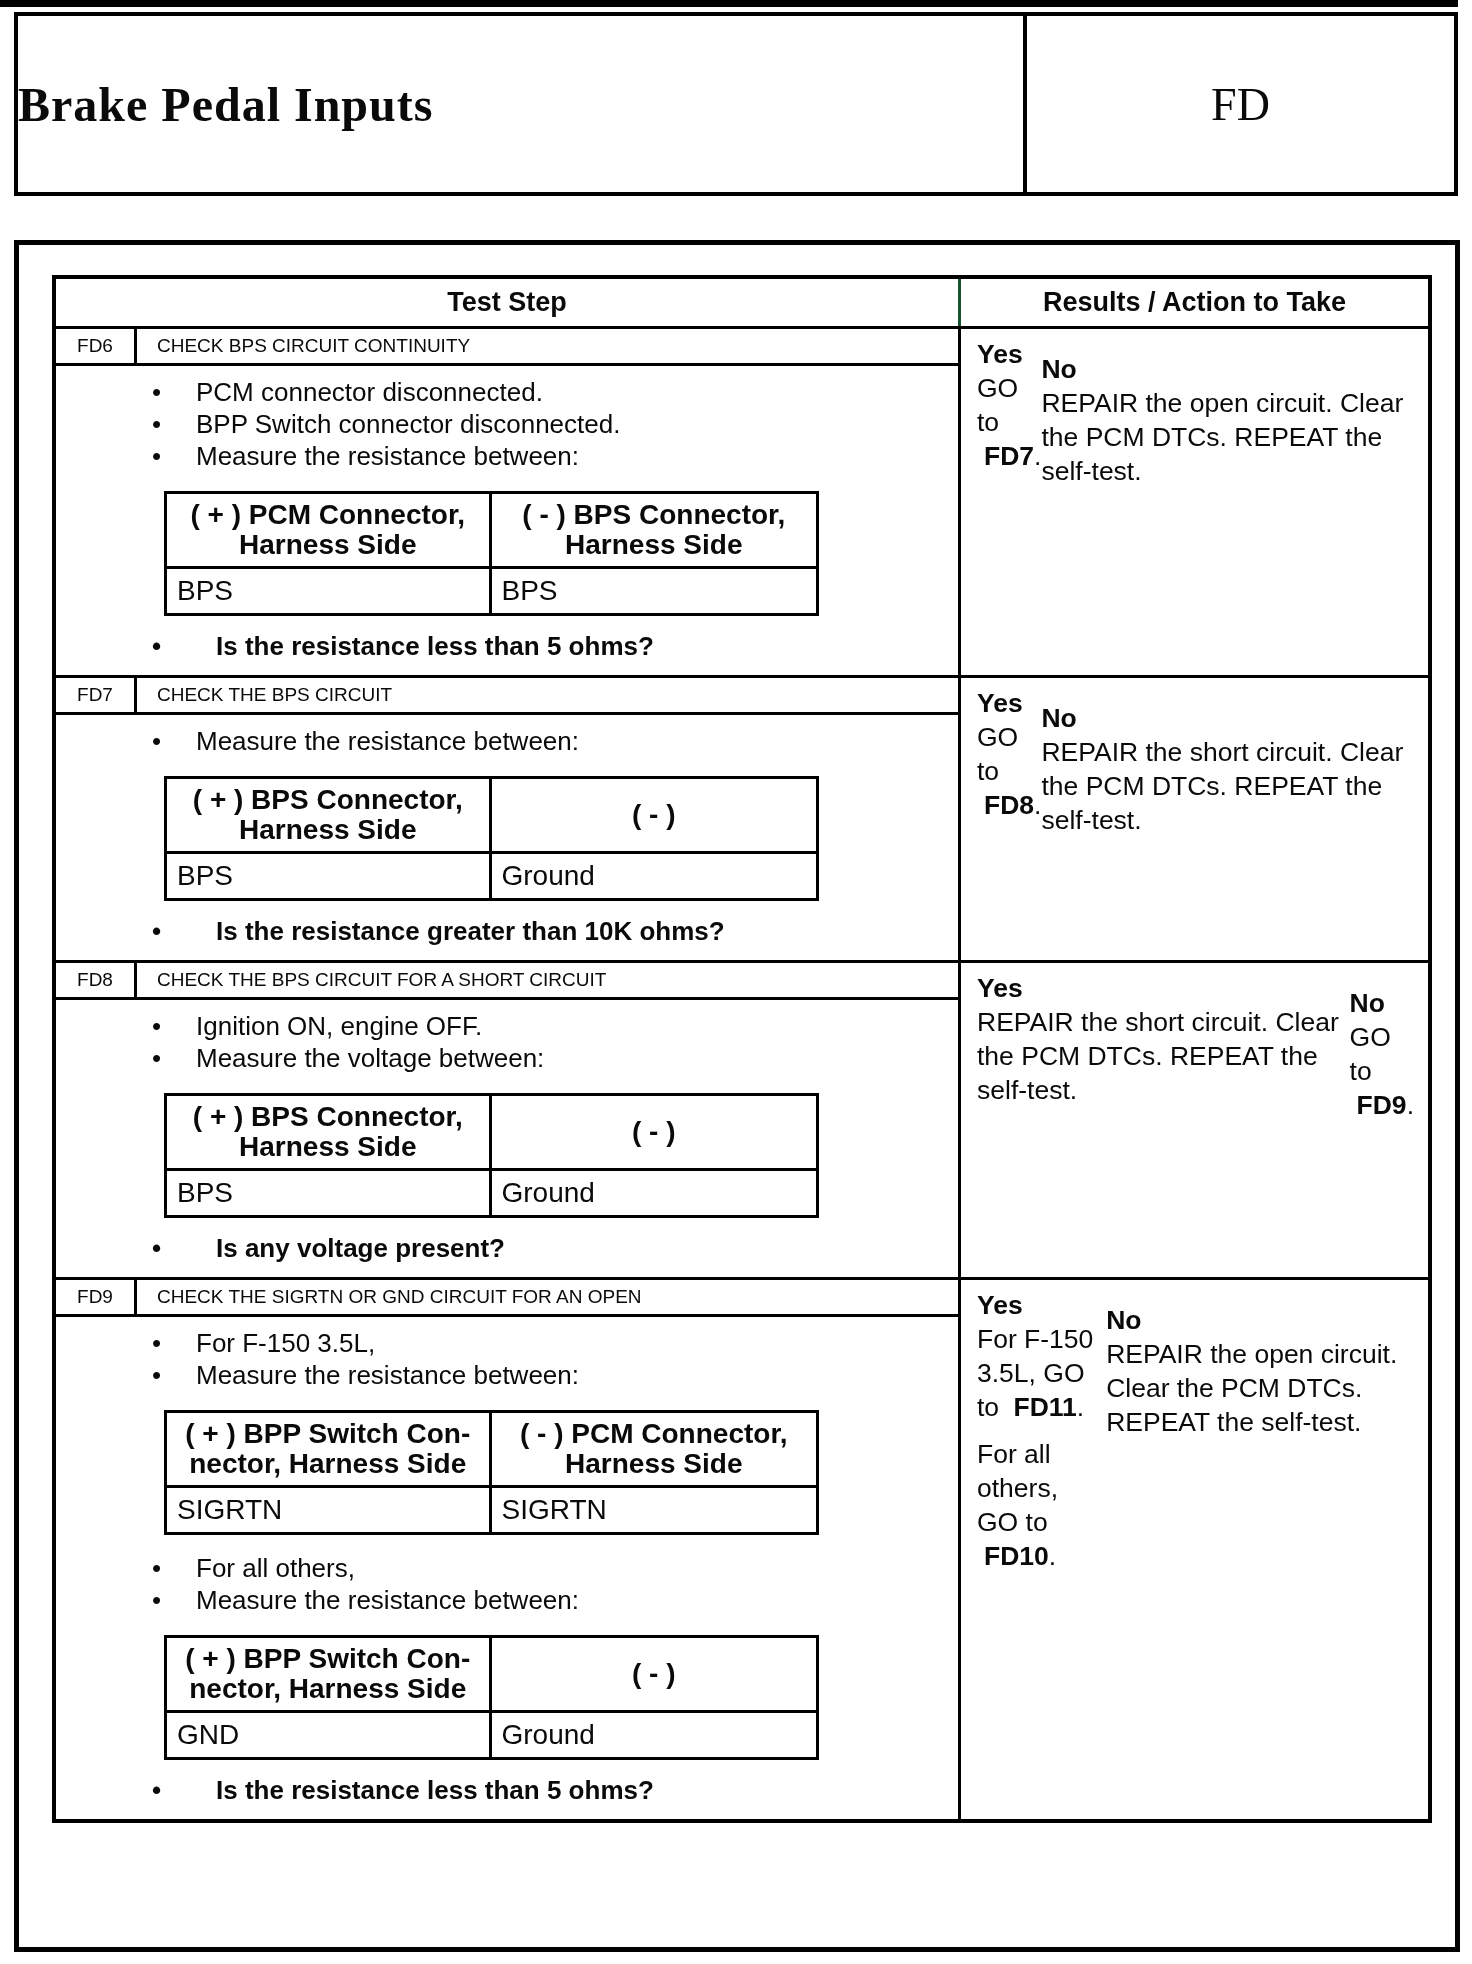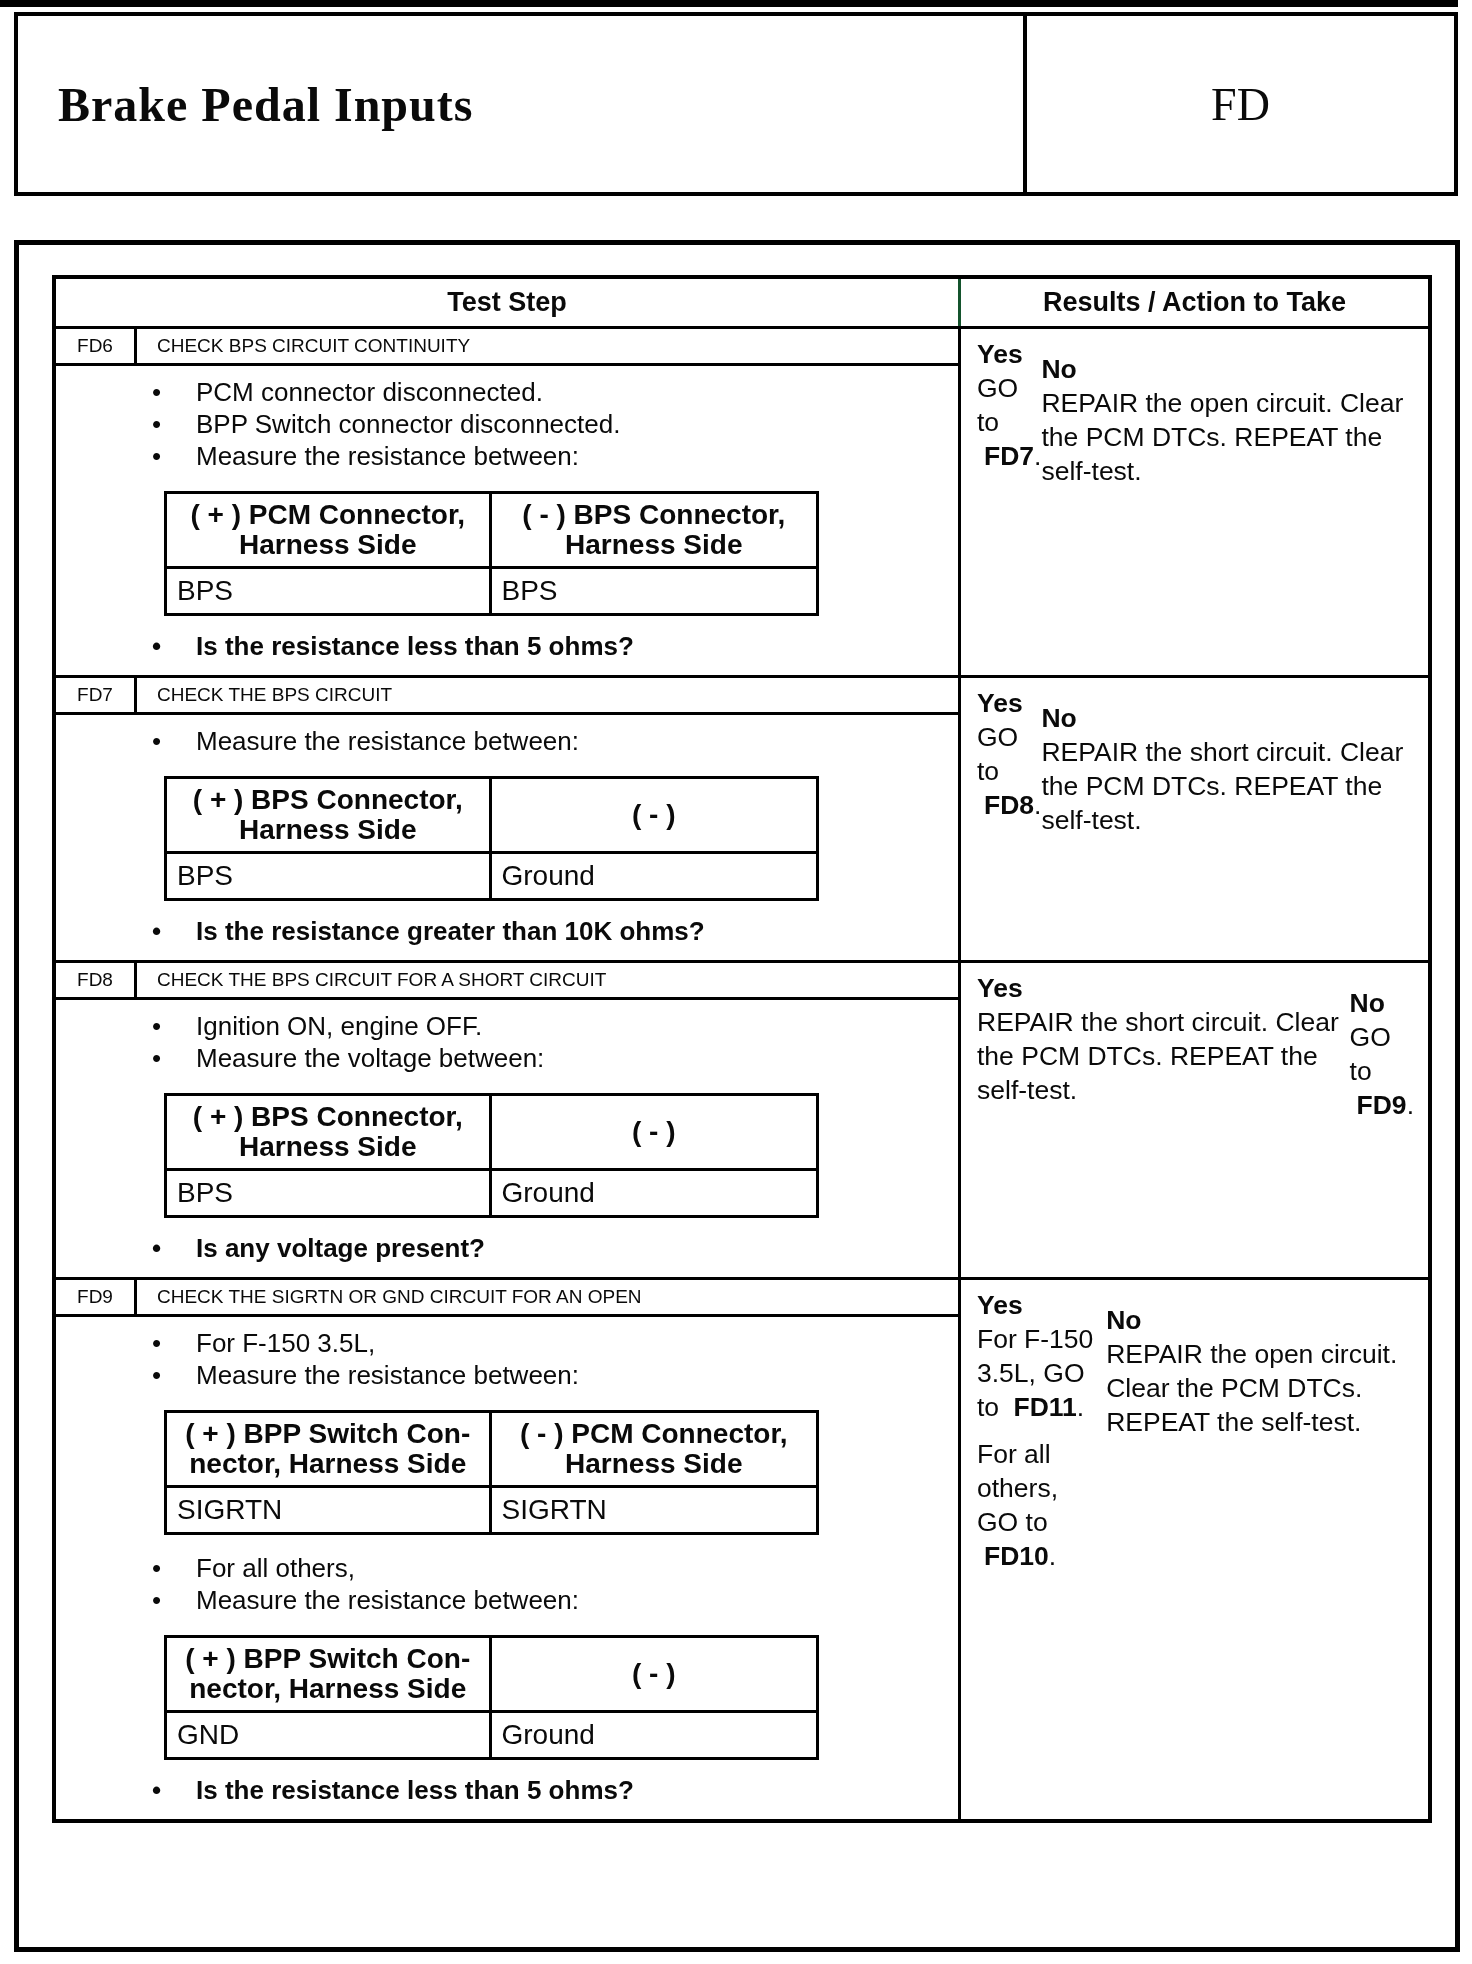--- a/index.html
+++ b/index.html
@@ -7,21 +7,21 @@
     position:relative; width:1472px; height:1964px; background:#ffffff;
     font-family:"Liberation Sans", sans-serif; color:#0a0a0a; overflow:hidden;
   }
   .top-rule { position:absolute; top:0; left:0; width:1458px; height:7px; background:#000; }
 
   
   .title-bar {
     position:absolute; top:12px; left:14px; width:1444px; height:184px;
     border:4px solid #000; box-sizing:border-box; display:flex; background:#fff;
   }
-  .title-left { flex:1; display:flex; align-items:center; padding-left:40px; }
+  .title-left { flex:1; display:flex; align-items:center; }
   .doc-title {
     font-family:"Liberation Serif", serif; font-weight:bold; font-size:48px;
     letter-spacing:1px; margin:0;
   }
   .title-right {
     width:427px; border-left:4px solid #000; display:flex;
     align-items:center; justify-content:center;
   }
   .doc-code { font-family:"Liberation Serif", serif; font-weight:normal; font-size:46px; }
 
@@ -49,21 +49,21 @@
   .sec-id {
     width:78px; flex:none; border-right:3px solid #000;
     display:flex; align-items:center; justify-content:center; padding:6px 0;
   }
   .sec-title { display:flex; align-items:center; padding:6px 10px 6px 20px; }
 
   .sec-body { padding:9px 14px 12px 0; flex:1; }
   .bullet { display:flex; margin:2px 0 2px 96px; font-size:26px; line-height:30px; }
   .dot { width:44px; flex:none; }
   .dot::before { content:"\2022"; }
-  .question { font-weight:bold; margin-top:15px; }
+  .question { font-weight:bold; margin-top:15px;gap:20px; }
   .group2 { margin-top:18px; }
 
   .meter { margin:20px 0 0 108px; width:655px; border:3px solid #000; box-sizing:border-box; font-size:28px; }
   .m-head { display:grid; grid-template-columns:1fr 1fr; border-bottom:3px solid #000; font-weight:bold; }
   .m-head .m-cell {
     min-height:62px; display:flex; align-items:center; justify-content:center;
     text-align:center; padding:5px 8px; white-space:pre-line; line-height:30px;
   }
   .m-row { display:grid; grid-template-columns:1fr 1fr; }
   .m-row .m-cell { min-height:44px; display:flex; align-items:center; padding:4px 10px; box-sizing:border-box; }

